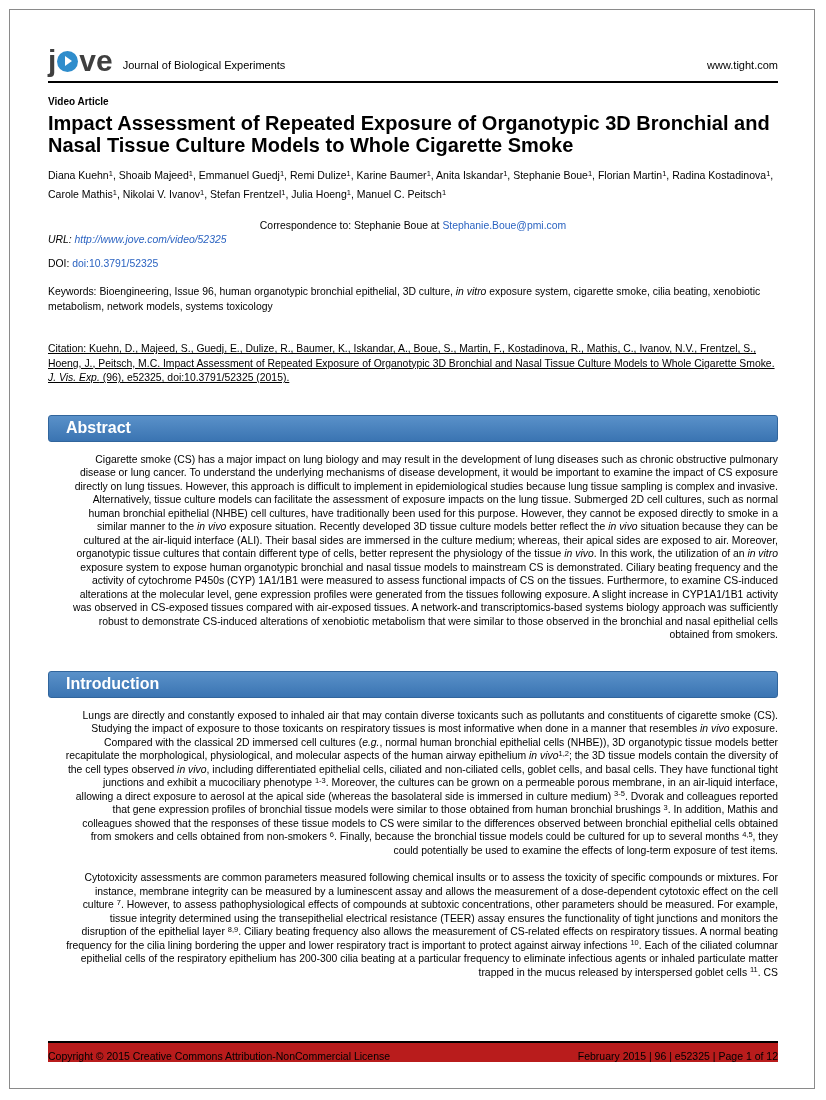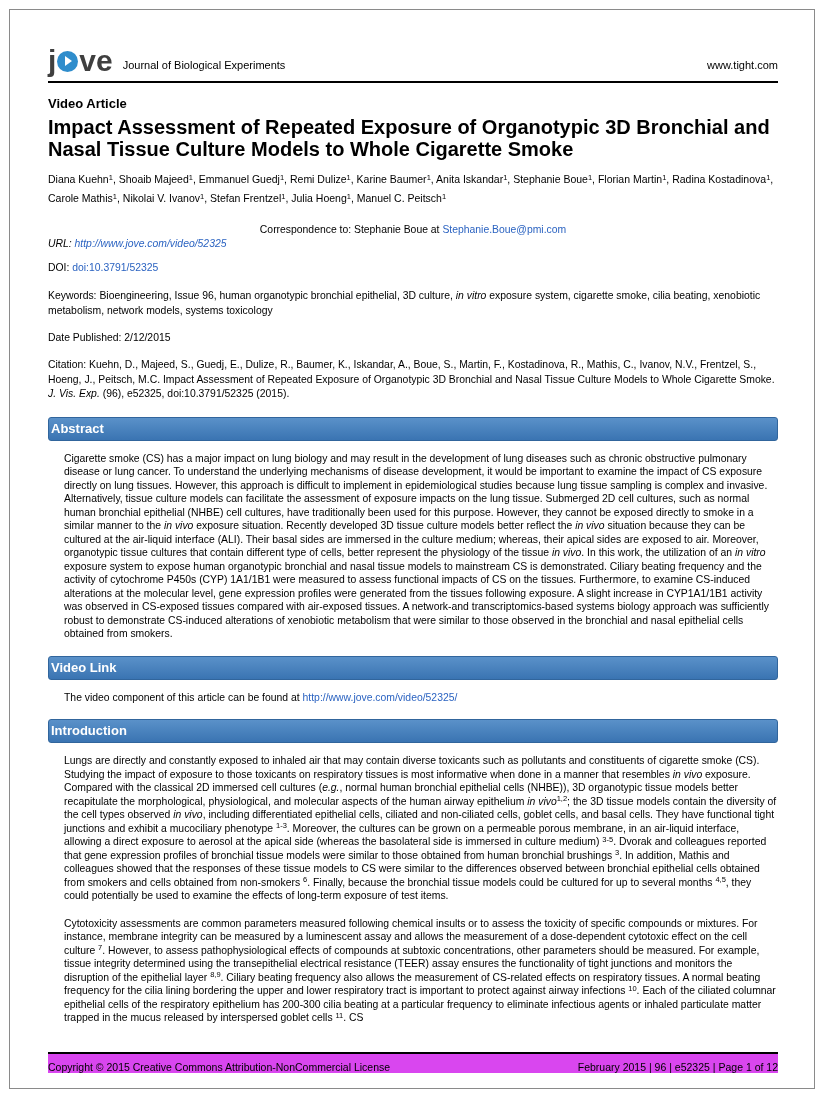--- a/index.html
+++ b/index.html
@@ -23,52 +23,52 @@
   }
   .play-tri {
     width:0; height:0; margin-left:2px;
     border-left:7px solid #fff; border-top:5px solid transparent; border-bottom:5px solid transparent;
   }
   .journal-name { font-size:11px; margin-left:10px; padding-bottom:5px; }
   .website { font-size:11px; margin-left:auto; padding-bottom:5px; }
   .header-rule { border-top:2px solid #000; margin-top:5px; }
 
   
-  .video-article { font-size:13px; font-weight:bold; margin-top:13px; }
+  .video-article { font-size:10px; font-weight:bold; margin-top:13px; }
   .title { font-size:20px; line-height:22px; font-weight:bold; margin:5px 0 0 0; }
   .authors { font-size:10.5px; line-height:19px; margin-top:10px; }
   .affiliation { font-size:9.5px; margin-top:9px; }
   .meta { font-size:10.4px; line-height:14px; }
   .correspondence { margin-top:15px;text-align:center; }
   .url-line { margin-top:0;font-style:italic; }
   .doi-line { margin-top:10px; }
   .keywords { margin-top:13px; line-height:15px; }
   .date-line { margin-top:13px; }
-  .citation { margin-top:13px; line-height:14.5px; }
+  .citation { margin-top:28px; line-height:14.5px;text-decoration:underline; }
 
   .link { color:#2b63c1; cursor:pointer; }
   sup { font-size:7.5px; vertical-align:baseline; position:relative; top:-0.45em; line-height:0; }
 
   
   .banner {
-    margin-top:15px;
+    margin-top:29px;
     background:linear-gradient(#5a91c9, #3a74b2);
     border:1px solid #31659c; border-radius:3px;
-    color:#fff; font-weight:bold; font-size:13px;
-    padding:3px 10px 4px 2px;
+    color:#fff; font-weight:bold; font-size:16px;
+    padding:3px 10px 4px 17px;
   }
-  .section-body { padding:11px 0 0 16px; }
+  .section-body { padding:11px 0 0 16px;text-align:right; }
   .para { margin:0 0 14px 0; font-size:10.4px; line-height:13.5px; }
 
   
   .footer {
-    position:absolute; left:48px; width:730px; bottom:27px;
+    position:absolute; left:48px; width:730px; bottom:38px;
     border-top:2px solid #000; padding-top:7px;
     display:flex; justify-content:space-between;
-    font-size:10.5px; background:#d946ef;
+    font-size:10.5px; background:#b91c1c;
   }
 </style>
 </head>
 <body>
 
 <div class="page-border"></div>
 
 <div class="content">
 
   <header class="masthead">
@@ -86,36 +86,29 @@
 
   <div class="video-article">Video Article</div>
   <h1 class="title">Impact Assessment of Repeated Exposure of Organotypic 3D Bronchial and Nasal Tissue Culture Models to Whole Cigarette Smoke</h1>
 
   <div class="authors"><span>Diana Kuehn</span><sup>1</sup><span>, </span><span>Shoaib Majeed</span><sup>1</sup><span>, </span><span>Emmanuel Guedj</span><sup>1</sup><span>, </span><span>Remi Dulize</span><sup>1</sup><span>, </span><span>Karine Baumer</span><sup>1</sup><span>, </span><span>Anita Iskandar</span><sup>1</sup><span>, </span><span>Stephanie Boue</span><sup>1</sup><span>, </span><span>Florian Martin</span><sup>1</sup><span>, </span><span>Radina Kostadinova</span><sup>1</sup><span>, </span><span>Carole Mathis</span><sup>1</sup><span>, </span><span>Nikolai V. Ivanov</span><sup>1</sup><span>, </span><span>Stefan Frentzel</span><sup>1</sup><span>, </span><span>Julia Hoeng</span><sup>1</sup><span>, </span><span>Manuel C. Peitsch</span><sup>1</sup></div>
 
   <div class="meta correspondence"><span>Correspondence to: Stephanie Boue at </span><span class="link">Stephanie.Boue@pmi.com</span></div>
   <div class="meta url-line"><span>URL: </span><span class="link">http://www.jove.com/video/52325</span></div>
   <div class="meta doi-line"><span>DOI: </span><span class="link">doi:10.3791/52325</span></div>
   <div class="meta keywords"><span>Keywords: Bioengineering, Issue 96, human organotypic bronchial epithelial, 3D culture, </span><i>in vitro</i><span> exposure system, cigarette smoke, cilia beating, xenobiotic metabolism, network models, systems toxicology</span></div>
-  <div class="meta date-line">Date Published: 2/12/2015</div>
   <div class="meta citation"><span>Citation: Kuehn, D., Majeed, S., Guedj, E., Dulize, R., Baumer, K., Iskandar, A., Boue, S., Martin, F., Kostadinova, R., Mathis, C., Ivanov, N.V., Frentzel, S., Hoeng, J., Peitsch, M.C. Impact Assessment of Repeated Exposure of Organotypic 3D Bronchial and Nasal Tissue Culture Models to Whole Cigarette Smoke. </span><i>J. Vis. Exp.</i><span> (96), e52325, doi:10.3791/52325 (2015).</span></div>
 
   <section>
     <div class="banner">Abstract</div>
     <div class="section-body">
       <p class="para"><span>Cigarette smoke (CS) has a major impact on lung biology and may result in the development of lung diseases such as chronic obstructive pulmonary disease or lung cancer. To understand the underlying mechanisms of disease development, it would be important to examine the impact of CS exposure directly on lung tissues. However, this approach is difficult to implement in epidemiological studies because lung tissue sampling is complex and invasive. Alternatively, tissue culture models can facilitate the assessment of exposure impacts on the lung tissue. Submerged 2D cell cultures, such as normal human bronchial epithelial (NHBE) cell cultures, have traditionally been used for this purpose. However, they cannot be exposed directly to smoke in a similar manner to the </span><i>in vivo</i><span> exposure situation. Recently developed 3D tissue culture models better reflect the </span><i>in vivo</i><span> situation because they can be cultured at the air-liquid interface (ALI). Their basal sides are immersed in the culture medium; whereas, their apical sides are exposed to air. Moreover, organotypic tissue cultures that contain different type of cells, better represent the physiology of the tissue </span><i>in vivo</i><span>. In this work, the utilization of an </span><i>in vitro</i><span> exposure system to expose human organotypic bronchial and nasal tissue models to mainstream CS is demonstrated. Ciliary beating frequency and the activity of cytochrome P450s (CYP) 1A1/1B1 were measured to assess functional impacts of CS on the tissues. Furthermore, to examine CS-induced alterations at the molecular level, gene expression profiles were generated from the tissues following exposure. A slight increase in CYP1A1/1B1 activity was observed in CS-exposed tissues compared with air-exposed tissues. A network-and transcriptomics-based systems biology approach was sufficiently robust to demonstrate CS-induced alterations of xenobiotic metabolism that were similar to those observed in the bronchial and nasal epithelial cells obtained from smokers.</span></p>
     </div>
   </section>
 
-  <section>
-    <div class="banner">Video Link</div>
-    <div class="section-body">
-      <p class="para"><span>The video component of this article can be found at </span><span class="link">http://www.jove.com/video/52325/</span></p>
-    </div>
-  </section>
 
   <section>
     <div class="banner">Introduction</div>
     <div class="section-body">
       <p class="para"><span>Lungs are directly and constantly exposed to inhaled air that may contain diverse toxicants such as pollutants and constituents of cigarette smoke (CS). Studying the impact of exposure to those toxicants on respiratory tissues is most informative when done in a manner that resembles </span><i>in vivo</i><span> exposure. Compared with the classical 2D immersed cell cultures (</span><i>e.g.</i><span>, normal human bronchial epithelial cells (NHBE)), 3D organotypic tissue models better recapitulate the morphological, physiological, and molecular aspects of the human airway epithelium </span><i>in vivo</i><sup>1,2</sup><span>; the 3D tissue models contain the diversity of the cell types observed </span><i>in vivo</i><span>, including differentiated epithelial cells, ciliated and non-ciliated cells, goblet cells, and basal cells. They have functional tight junctions and exhibit a mucociliary phenotype </span><sup>1-3</sup><span>. Moreover, the cultures can be grown on a permeable porous membrane, in an air-liquid interface, allowing a direct exposure to aerosol at the apical side (whereas the basolateral side is immersed in culture medium) </span><sup>3-5</sup><span>. Dvorak and colleagues reported that gene expression profiles of bronchial tissue models were similar to those obtained from human bronchial brushings </span><sup>3</sup><span>. In addition, Mathis and colleagues showed that the responses of these tissue models to CS were similar to the differences observed between bronchial epithelial cells obtained from smokers and cells obtained from non-smokers </span><sup>6</sup><span>. Finally, because the bronchial tissue models could be cultured for up to several months </span><sup>4,5</sup><span>, they could potentially be used to examine the effects of long-term exposure of test items.</span></p>
       <p class="para"><span>Cytotoxicity assessments are common parameters measured following chemical insults or to assess the toxicity of specific compounds or mixtures. For instance, membrane integrity can be measured by a luminescent assay and allows the measurement of a dose-dependent cytotoxic effect on the cell culture </span><sup>7</sup><span>. However, to assess pathophysiological effects of compounds at subtoxic concentrations, other parameters should be measured. For example, tissue integrity determined using the transepithelial electrical resistance (TEER) assay ensures the functionality of tight junctions and monitors the disruption of the epithelial layer </span><sup>8,9</sup><span>. Ciliary beating frequency also allows the measurement of CS-related effects on respiratory tissues. A normal beating frequency for the cilia lining bordering the upper and lower respiratory tract is important to protect against airway infections </span><sup>10</sup><span>. Each of the ciliated columnar epithelial cells of the respiratory epithelium has 200-300 cilia beating at a particular frequency to eliminate infectious agents or inhaled particulate matter trapped in the mucus released by interspersed goblet cells </span><sup>11</sup><span>. CS</span></p>
     </div>
   </section>
 
 </div>

